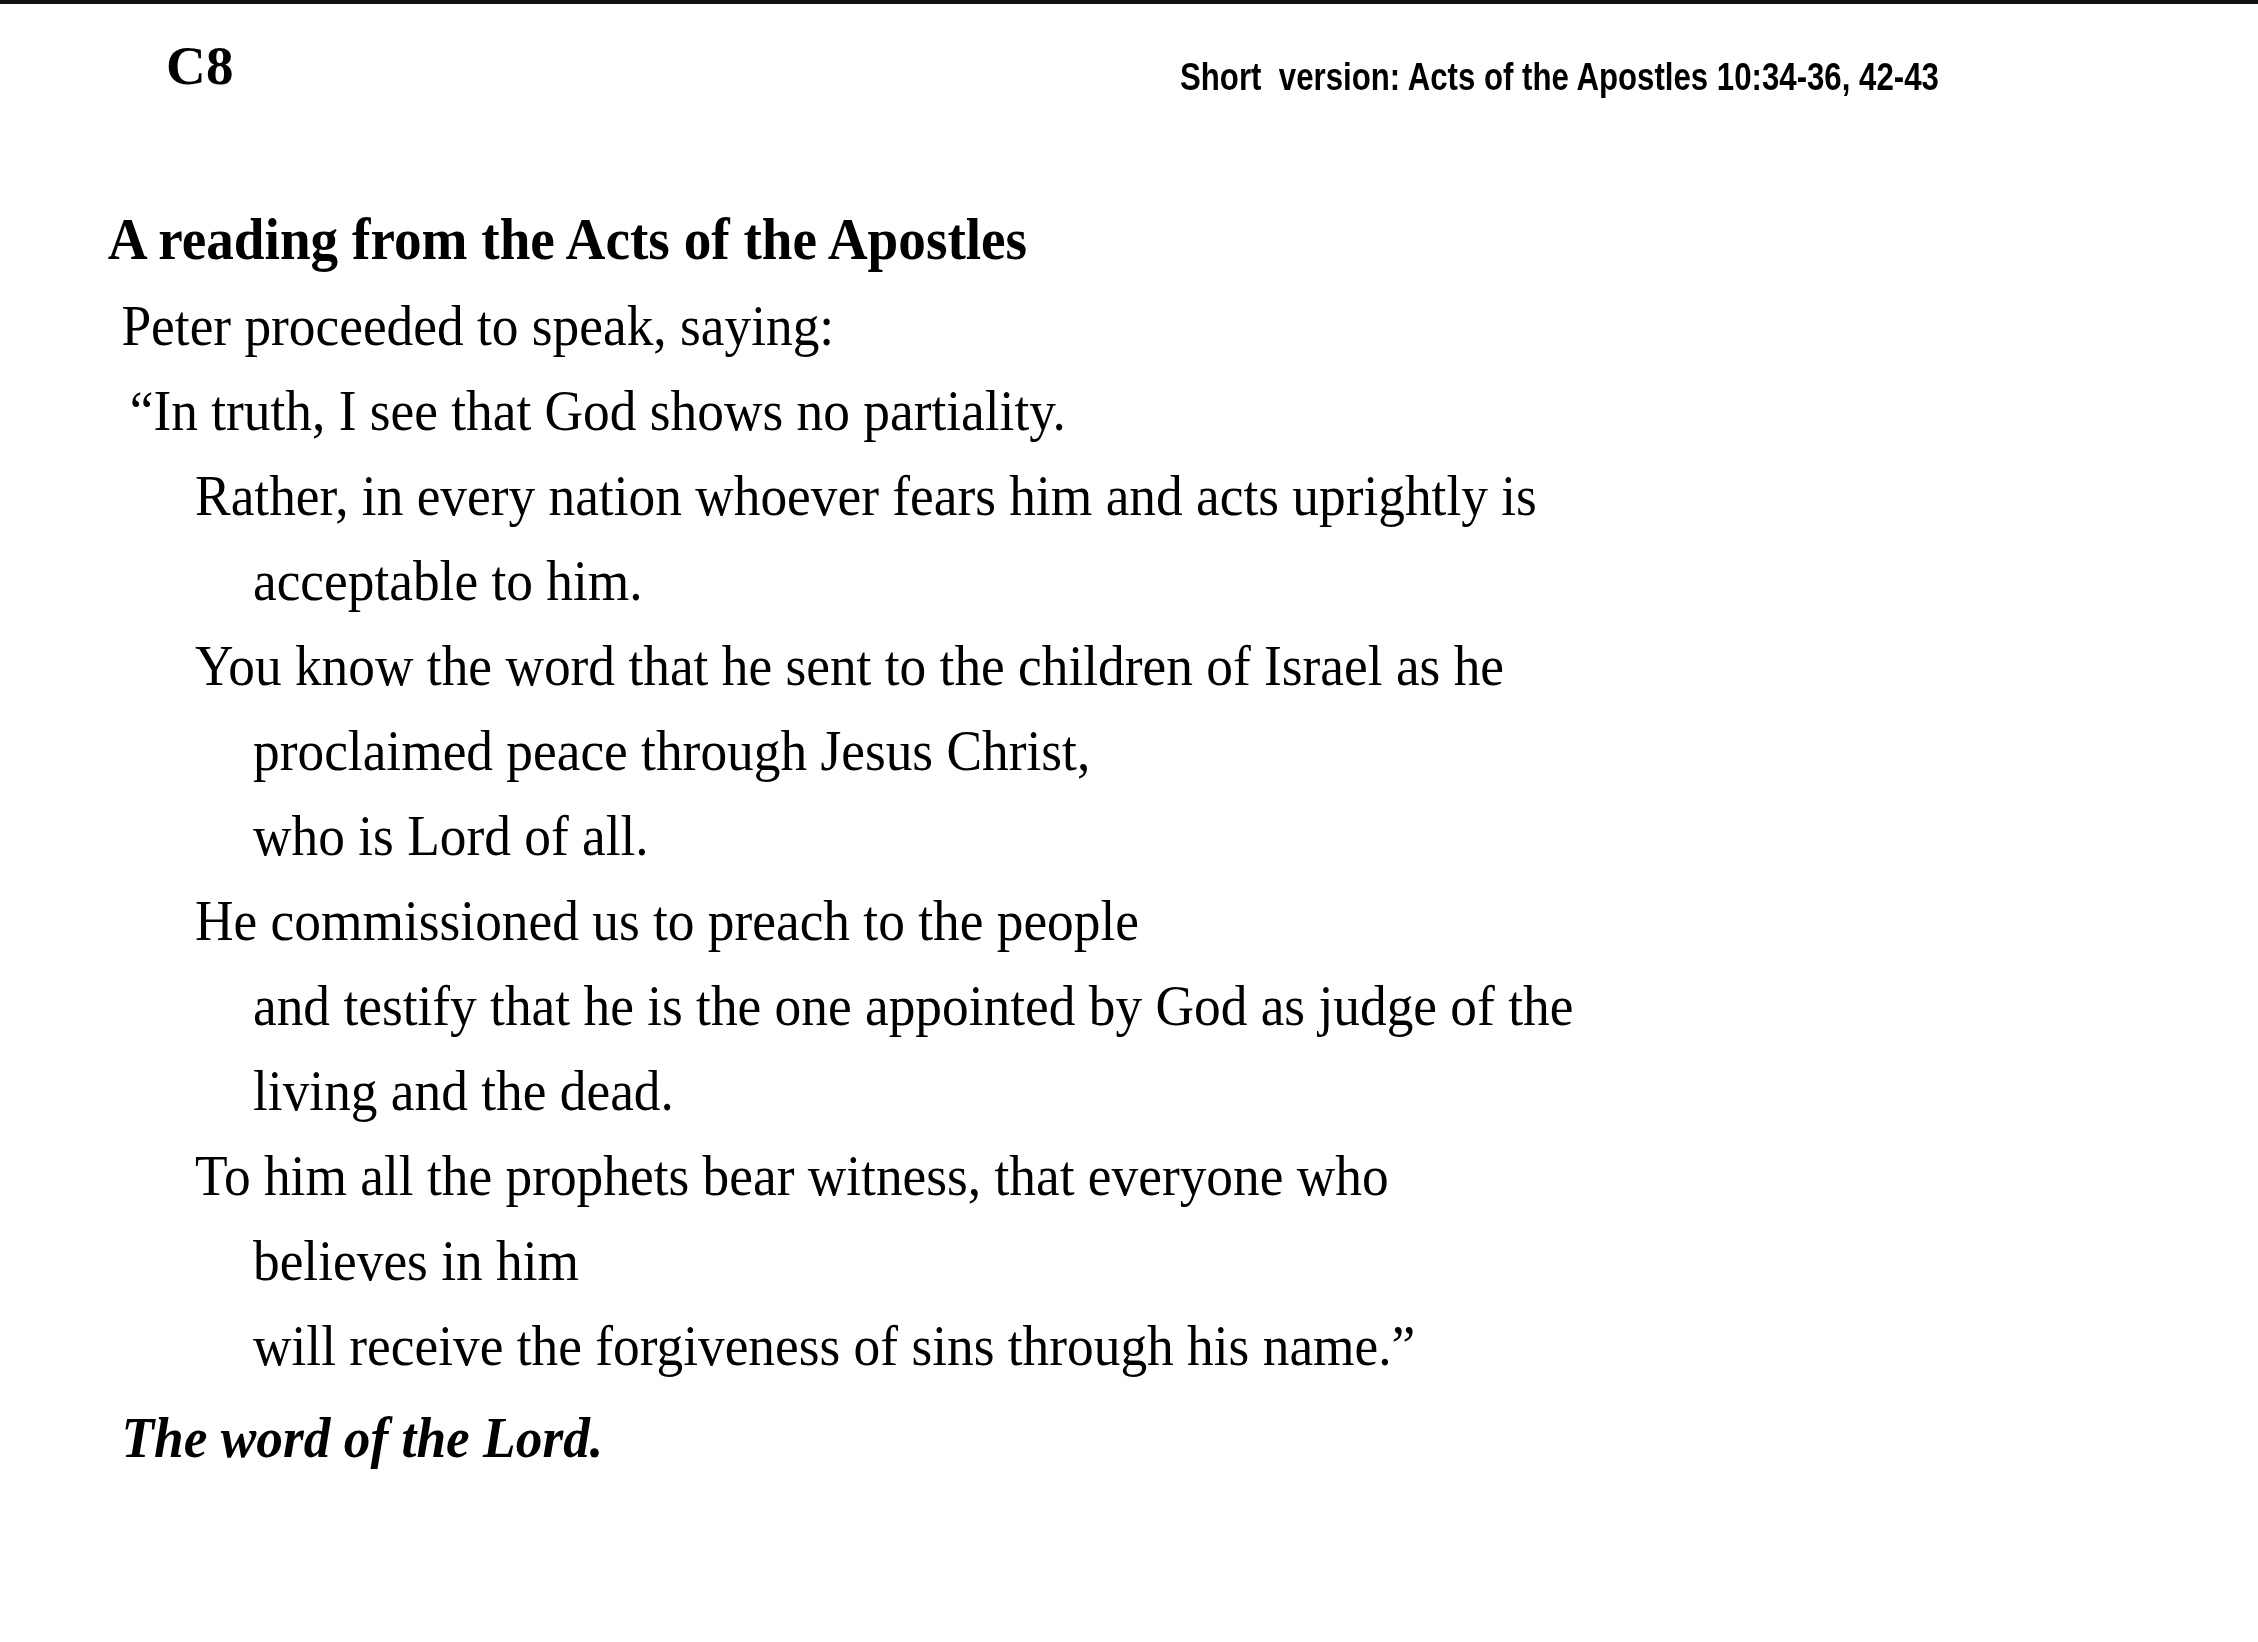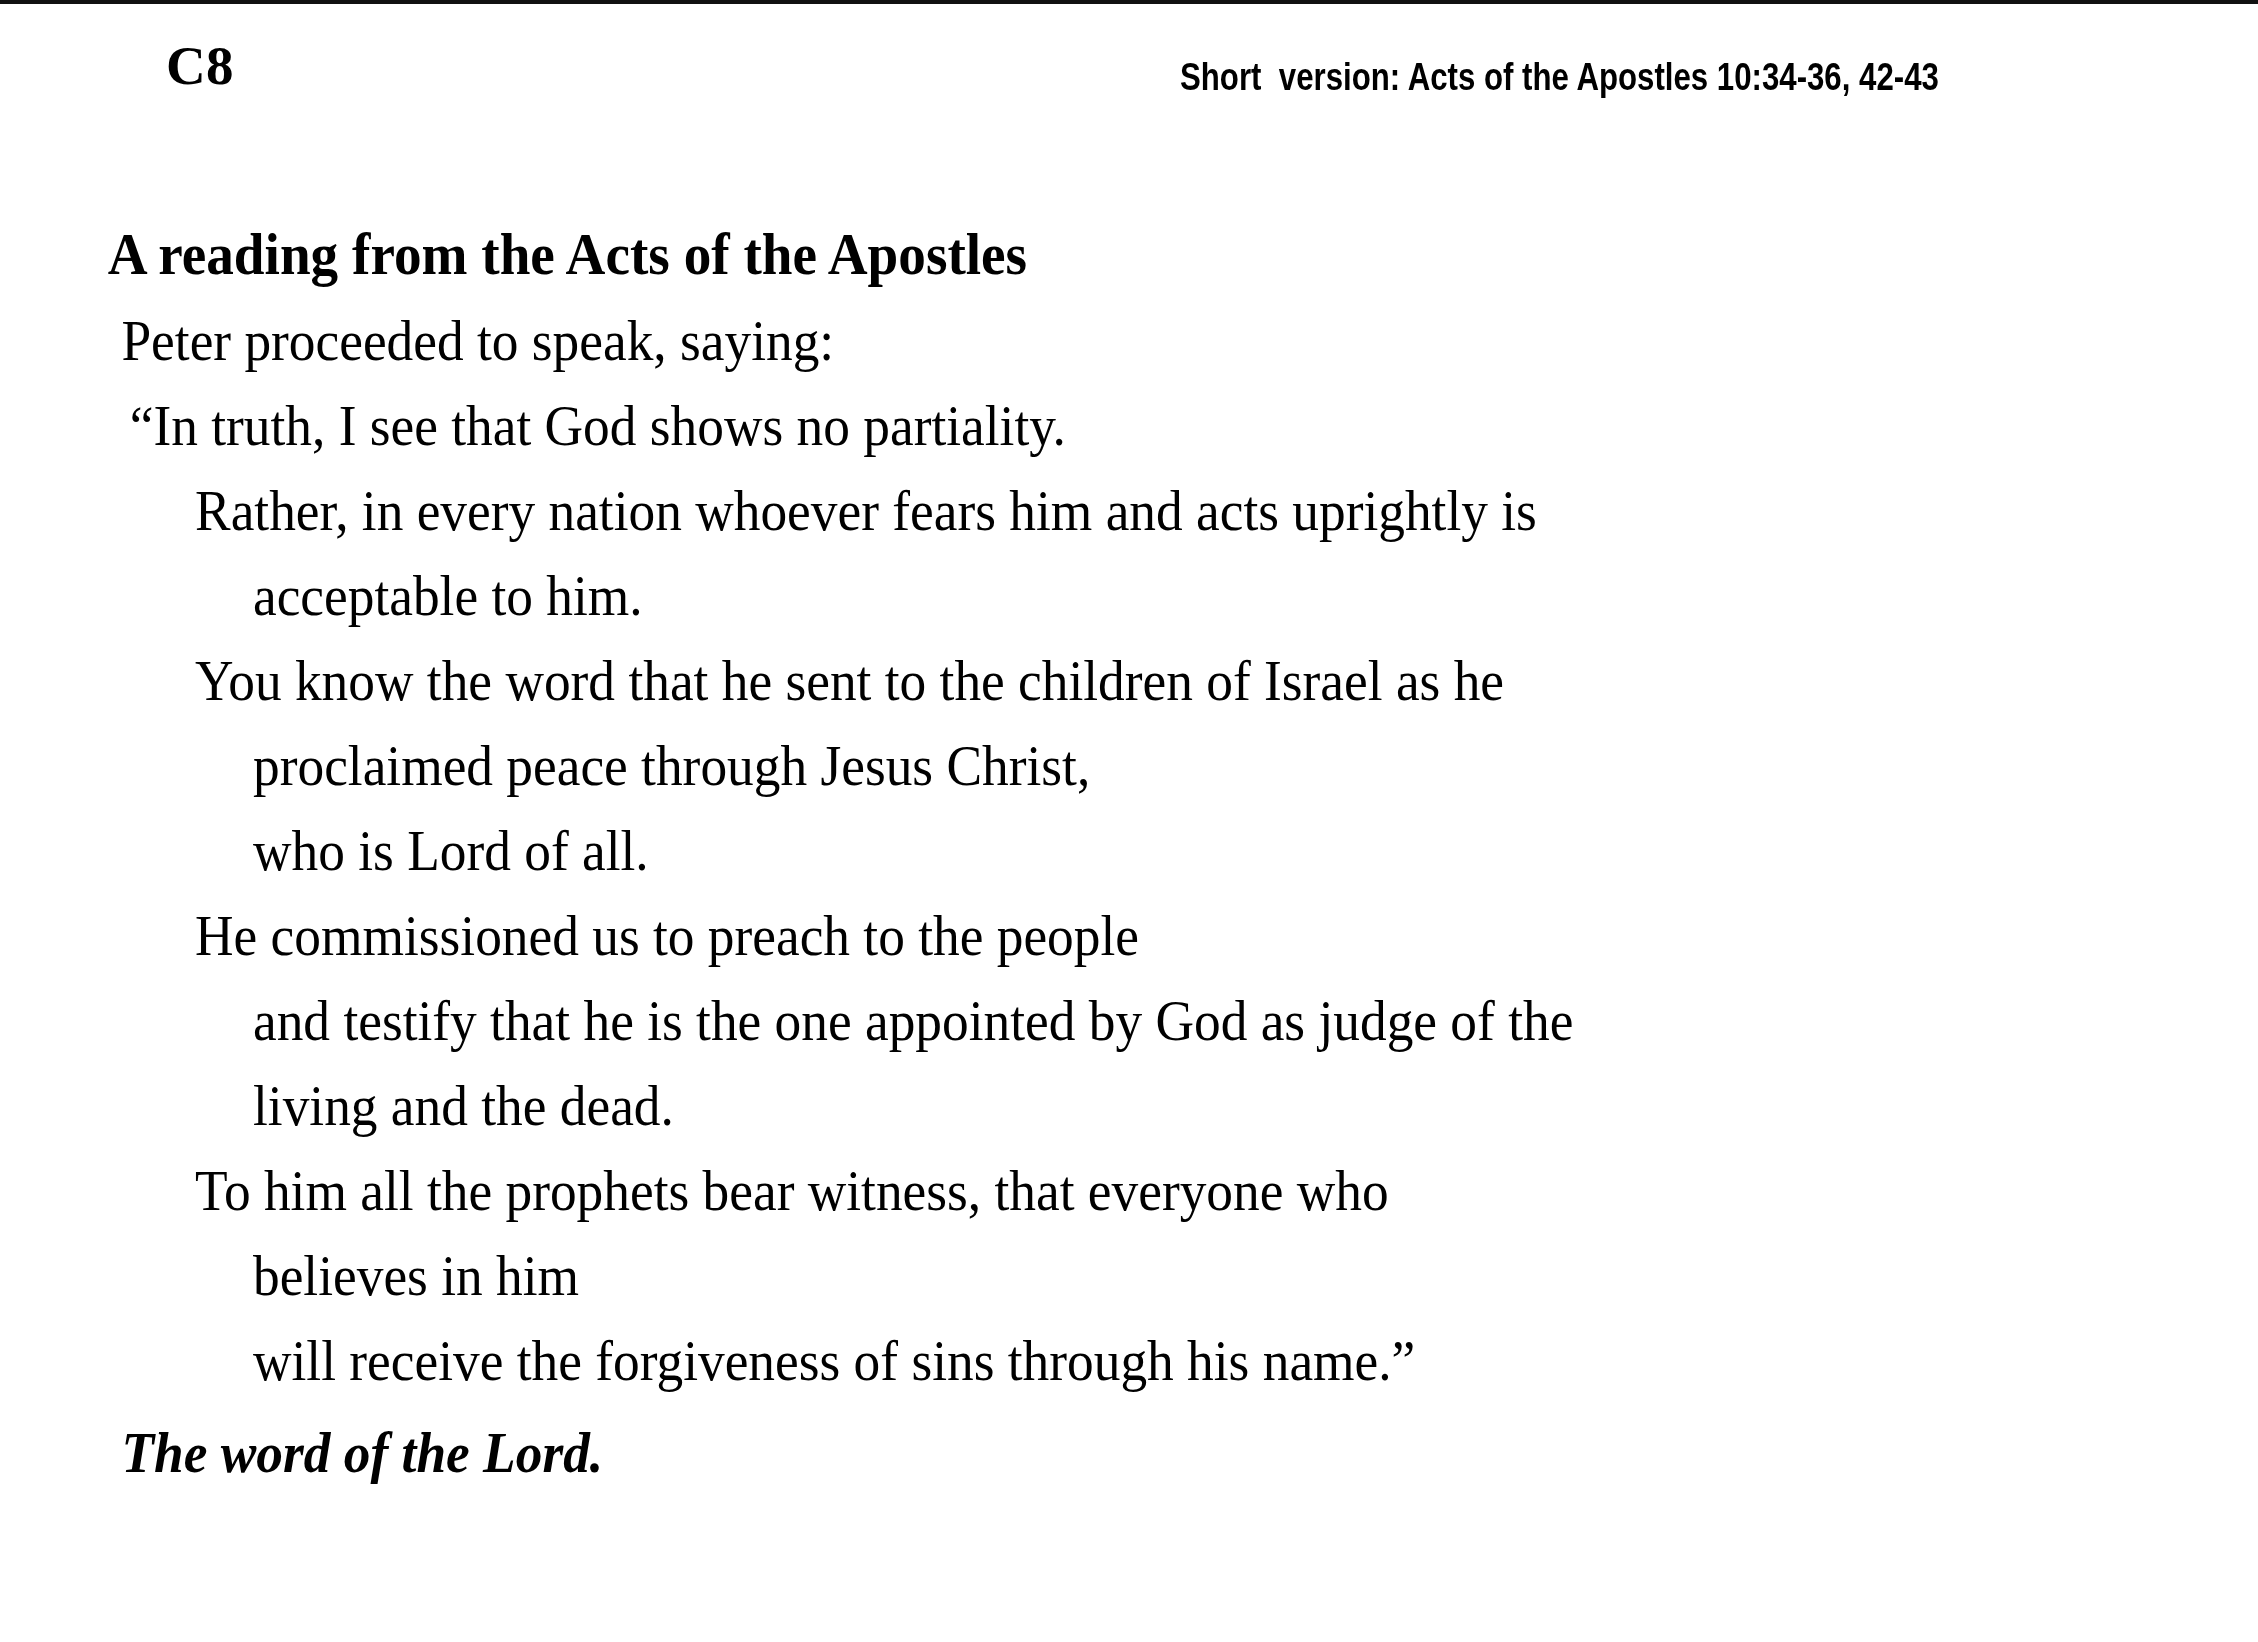--- a/index.html
+++ b/index.html
@@ -51,21 +51,21 @@
     white-space: pre;
     transform: scaleX(0.80);
     transform-origin: left top;
     font-family: "Liberation Sans", "DejaVu Sans", sans-serif;
   }
 
   
   #reading {
     position: absolute;
     left: 0;
-    top: 206px;
+    top: 191px;
     width: 2258px;
   }
 
   .line {
     display: block;
     font-size: 58px;
     line-height: 85px;
     white-space: pre;
     font-family: "Liberation Serif", "DejaVu Serif", serif;
     transform: scaleX(0.92);

